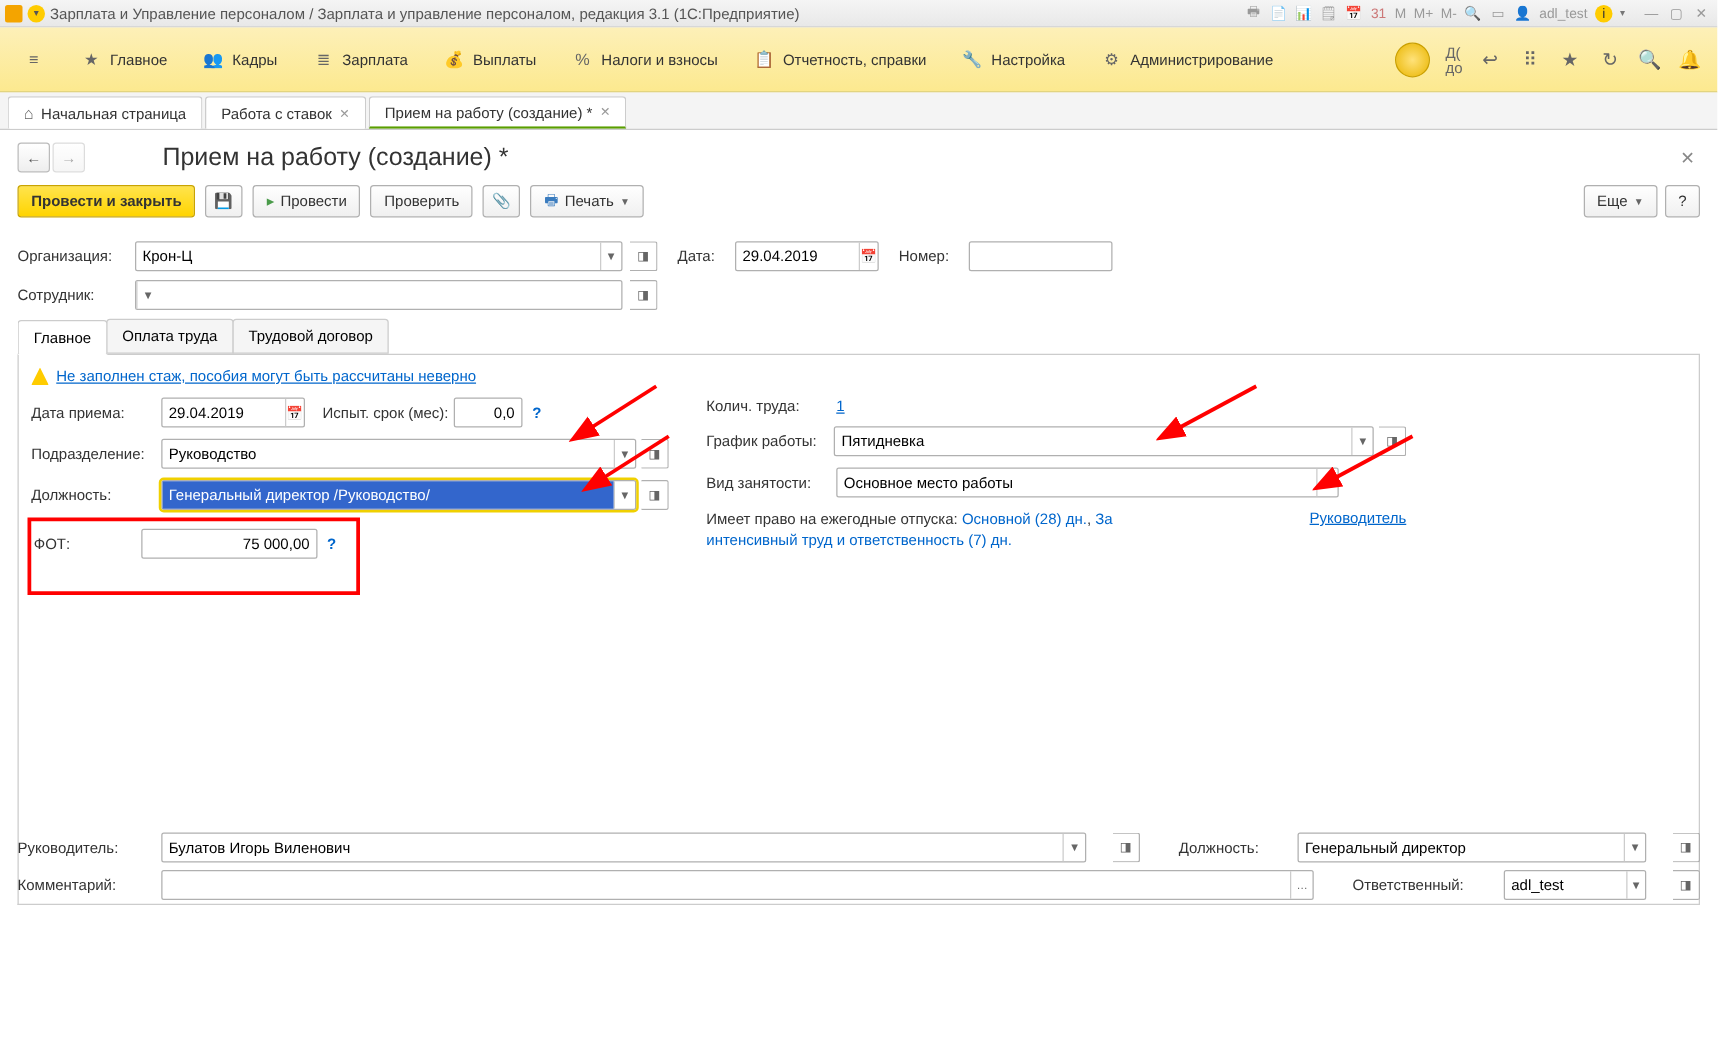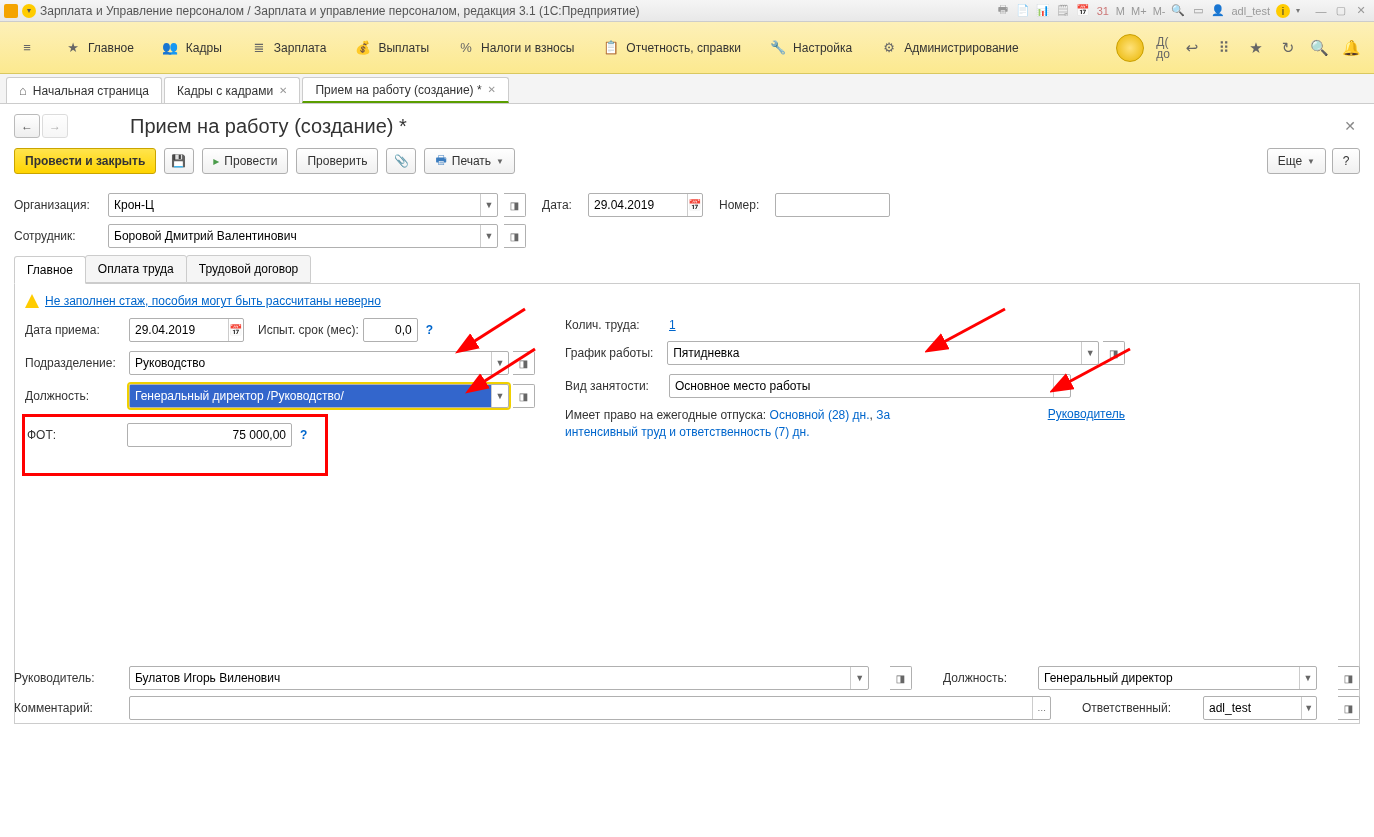--- a/index.html
+++ b/index.html
@@ -169,21 +169,21 @@
     <span class="mm-tool">🔔</span>
   </div>
 </div>
 
 <div class="tabbar">
   <div class="tab">
     <span class="home-icon">⌂</span>
     <span>Начальная страница</span>
   </div>
   <div class="tab">
-    <span>Кадры с кадрами</span>
+    <span>Работа с ставок</span>
     <span class="close">✕</span>
   </div>
   <div class="tab active">
     <span>Прием на работу (создание) *</span>
     <span class="close">✕</span>
   </div>
 </div>
 
 <div class="content">
 
@@ -240,21 +240,20 @@
       <span class="combo-btn cal-ico">📅</span>
     </div>
     <span class="form-label" style="width:50px;margin-left:10px">Номер:</span>
     <div class="input-combo" style="width:115px">
       <input value="" style="">
     </div>
   </div>
   <div class="form-row">
     <span class="form-label">Сотрудник:</span>
     <div class="input-combo" style="width:390px">
-      <input value="Боровой Дмитрий Валентинович" style="">
       <span class="combo-btn">▼</span>
     </div>
     <span class="combo-ext">◨</span>
   </div>
 
   <div class="inner-tabs">
     <div class="inner-tab active"><span>Главное</span></div>
     <div class="inner-tab"><span>Оплата труда</span></div>
     <div class="inner-tab"><span>Трудовой договор</span></div>
   </div>
@@ -291,21 +290,21 @@
 
         <div class="field-row">
           <span class="field-label" style="width:100px">Должность:</span>
           <div class="input-combo input-selected highlight-yellow" style="width:380px">
             <input value="Генеральный директор /Руководство/" style="">
             <span class="combo-btn">▼</span>
           </div>
           <span class="combo-ext">◨</span>
         </div>
 
-        <div class="field-row highlight-red" style="padding:6px 2px 26px 2px;width:300px;margin-top:2px">
+        <div class="field-row highlight-red" style="padding:6px 16px 26px 2px;width:260px;margin-top:2px">
           <span class="field-label" style="width:96px">ФОТ:</span>
           <div class="input-combo" style="width:165px">
             <input style="text-align: right;" value="75 000,00">
           </div>
           <span class="help-q">?</span>
         </div>
       </div>
 
       <div class="col col-right">
         <div class="field-row">

